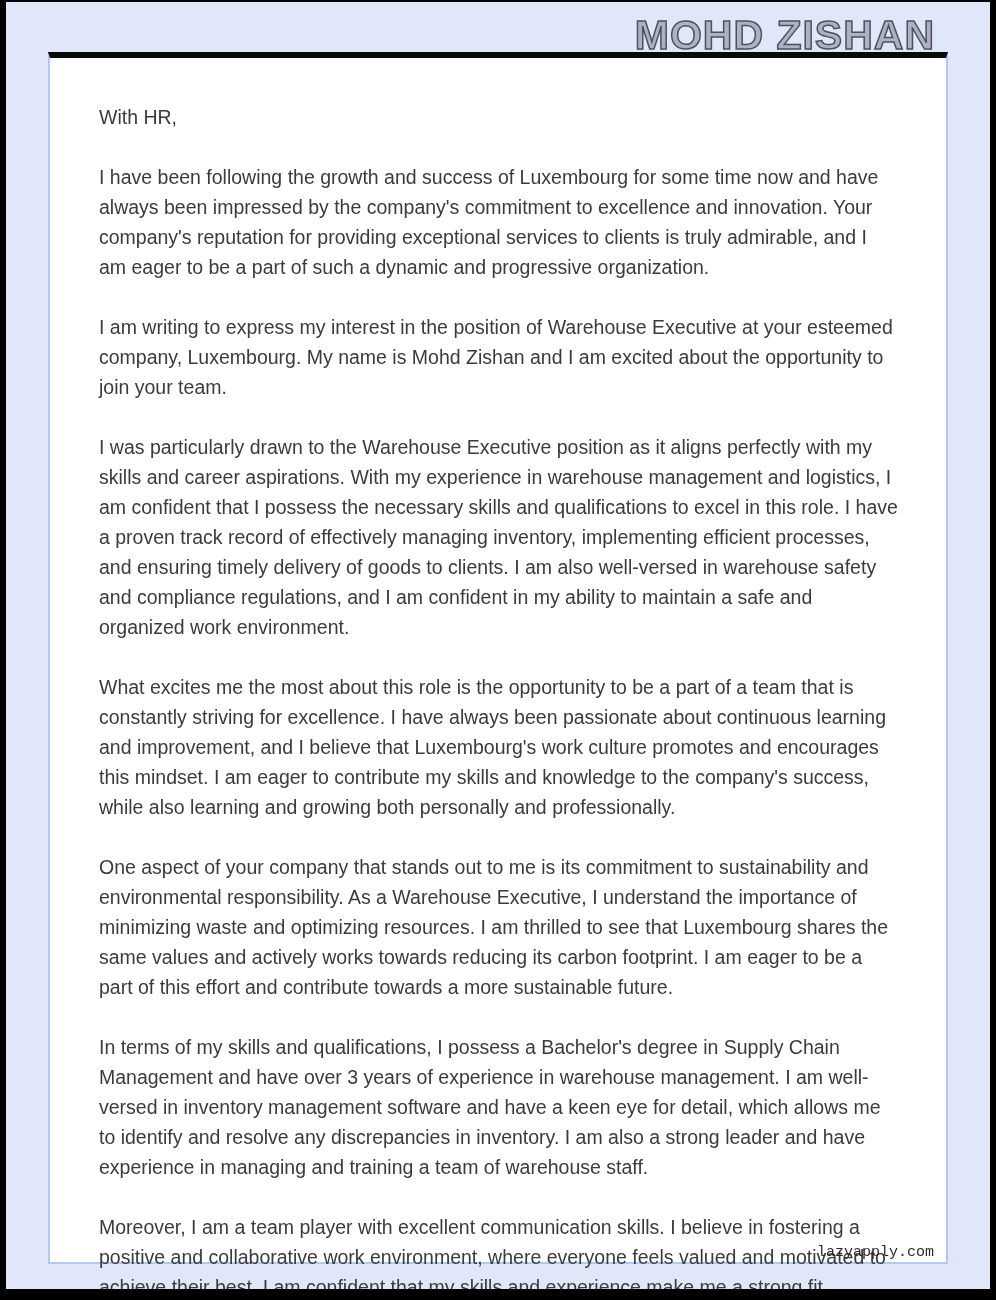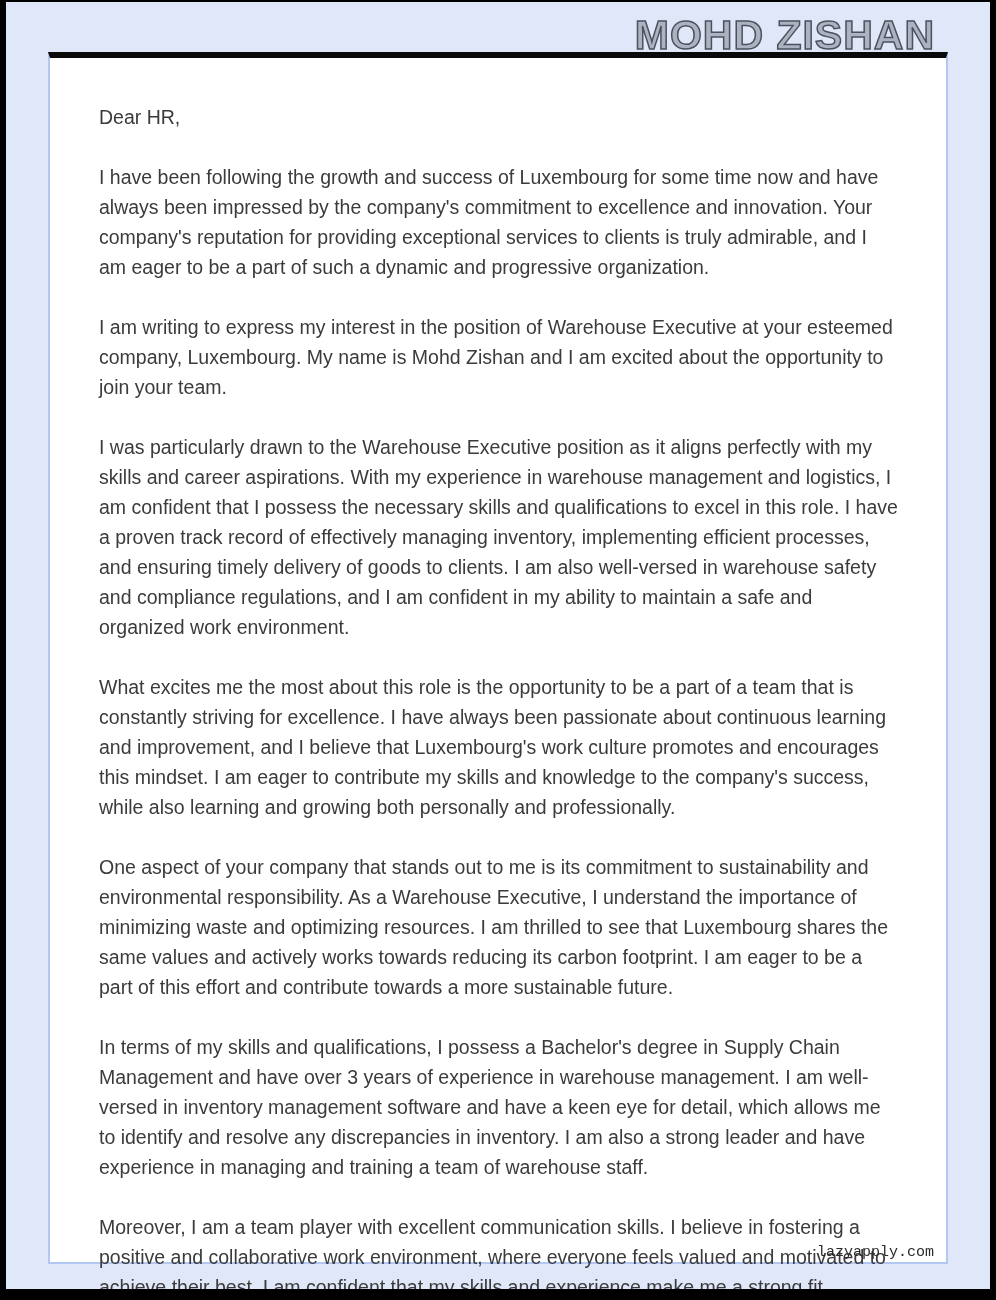--- a/index.html
+++ b/index.html
@@ -77,21 +77,21 @@
 </head>
 <body>
 
 <div class="frame">
 
   <div class="page-title">MOHD ZISHAN</div>
 
   <div class="paper">
 
     <div class="letter-body">
-      <p>Dear HR,</p>
+      <p>With HR,</p>
       <p>I have been following the growth and success of Luxembourg for some time now and have always been impressed by the company's commitment to excellence and innovation. Your company's reputation for providing exceptional services to clients is truly admirable, and I am eager to be a part of such a dynamic and progressive organization.</p>
       <p>I am writing to express my interest in the position of Warehouse Executive at your esteemed company, Luxembourg. My name is Mohd Zishan and I am excited about the opportunity to join your team.</p>
       <p>I was particularly drawn to the Warehouse Executive position as it aligns perfectly with my skills and career aspirations. With my experience in warehouse management and logistics, I am confident that I possess the necessary skills and qualifications to excel in this role. I have a proven track record of effectively managing inventory, implementing efficient processes, and ensuring timely delivery of goods to clients. I am also well-versed in warehouse safety and compliance regulations, and I am confident in my ability to maintain a safe and organized work environment.</p>
       <p>What excites me the most about this role is the opportunity to be a part of a team that is constantly striving for excellence. I have always been passionate about continuous learning and improvement, and I believe that Luxembourg's work culture promotes and encourages this mindset. I am eager to contribute my skills and knowledge to the company's success, while also learning and growing both personally and professionally.</p>
       <p>One aspect of your company that stands out to me is its commitment to sustainability and environmental responsibility. As a Warehouse Executive, I understand the importance of minimizing waste and optimizing resources. I am thrilled to see that Luxembourg shares the same values and actively works towards reducing its carbon footprint. I am eager to be a part of this effort and contribute towards a more sustainable future.</p>
       <p>In terms of my skills and qualifications, I possess a Bachelor's degree in Supply Chain Management and have over 3 years of experience in warehouse management. I am well-versed in inventory management software and have a keen eye for detail, which allows me to identify and resolve any discrepancies in inventory. I am also a strong leader and have experience in managing and training a team of warehouse staff.</p>
       <p>Moreover, I am a team player with excellent communication skills. I believe in fostering a positive and collaborative work environment, where everyone feels valued and motivated to achieve their best. I am confident that my skills and experience make me a strong fit</p>
     </div>
 
     <div class="watermark">lazyapply.com</div>

